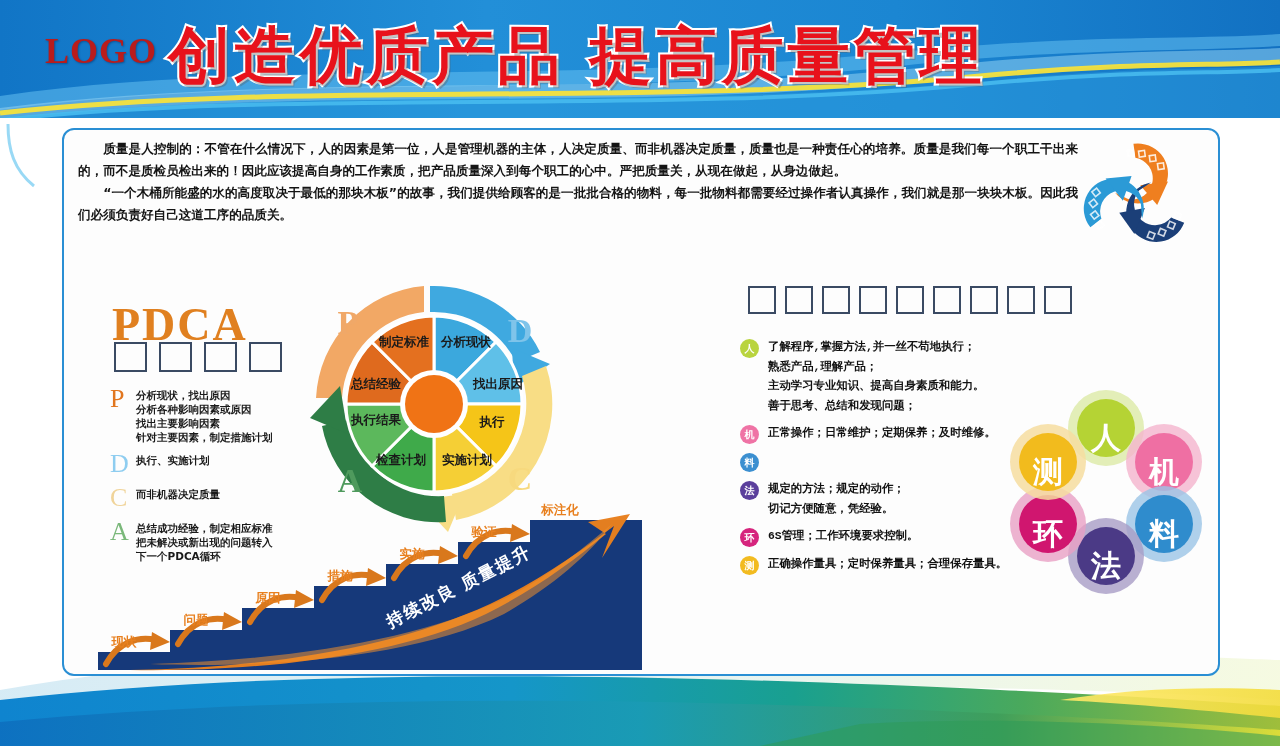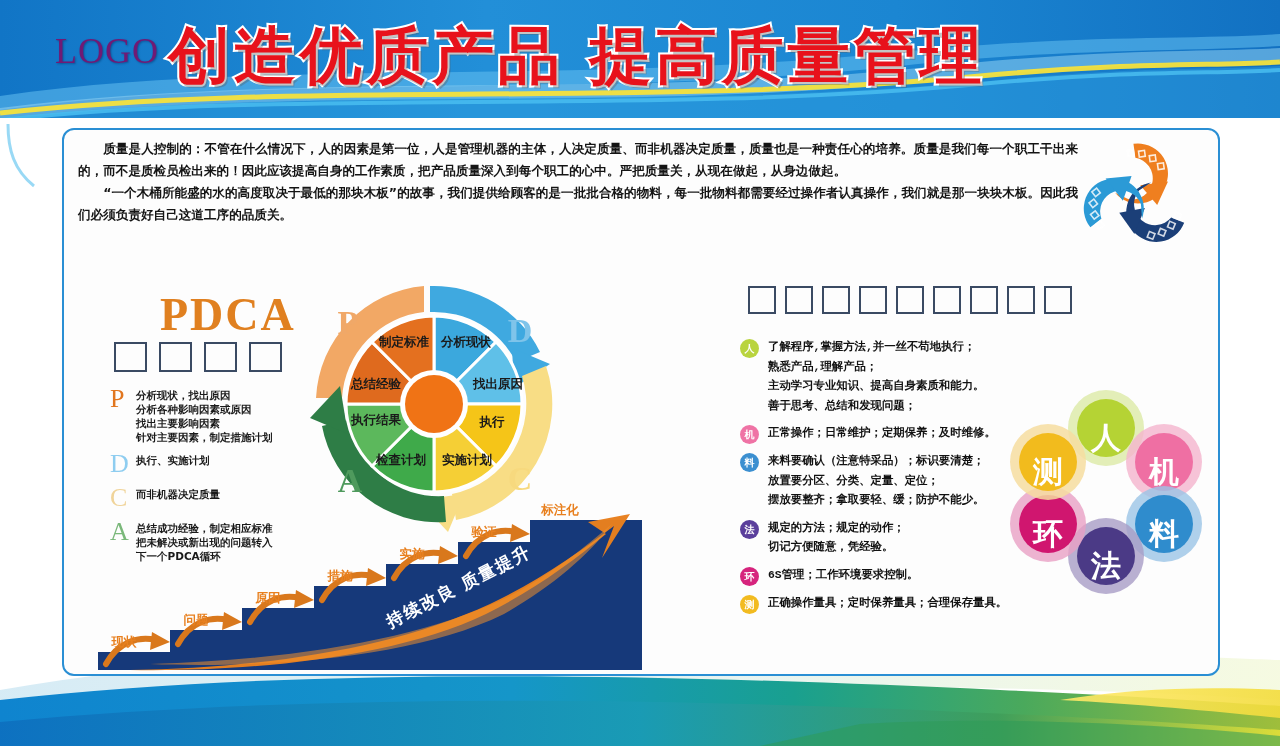--- a/index.html
+++ b/index.html
@@ -10,23 +10,23 @@
   }
   #poster{position:absolute;inset:0;width:1280px;height:746px;overflow:hidden;}
 
   
   .bg-base{position:absolute;inset:0;background:#ffffff;}
   .bg-svg{position:absolute;inset:0;width:1280px;height:746px;}
 
   
   .header{position:absolute;left:0;top:0;width:1280px;height:120px;overflow:hidden;}
   .logo{
-    position:absolute;left:55px;top:30px;
+    position:absolute;left:45px;top:30px;
     font-family:"Liberation Serif","DejaVu Serif",serif;
-    font-weight:normal;font-size:36px;color:#701a75;letter-spacing:1px;
+    font-weight:bold;font-size:36px;color:#b91c1c;letter-spacing:1px;
     text-shadow:1px 1px 2px rgba(0,40,90,.45);
   }
   .title{
     position:absolute;left:168px;top:13px;width:1060px;
     font-family:"DejaVu Serif","Liberation Serif",serif;
     font-weight:bold;font-size:62px;line-height:86px;color:#e8121b;
     letter-spacing:4px;white-space:nowrap;
     -webkit-text-stroke:4px #ffffff;
     paint-order:stroke fill;
     text-shadow:
@@ -47,23 +47,23 @@
     font-weight:bold;font-size:12.6px;line-height:22px;color:#141414;
     text-align:justify;
   }
   .intro p{margin:0;text-indent:2em;}
 
   
   .cycle-icon{position:absolute;right:18px;top:8px;width:128px;height:126px;}
 
   
   .pdca-title{
-    position:absolute;left:48px;top:158px;
+    position:absolute;left:48px;top:168px;
     font-family:"Liberation Serif","DejaVu Serif",serif;
-    font-size:46px;font-weight:bold;color:#e08020;letter-spacing:2px;margin-left:48px;
+    font-size:46px;font-weight:bold;color:#e08020;letter-spacing:2px;
   }
   .pdca-boxes{position:absolute;left:50px;top:212px;display:flex;gap:12px;}
   .sq{width:33px;height:30px;border:2px solid #3a4a63;background:#fdfdfd;box-sizing:border-box;}
 
   .pdca-list{position:absolute;left:46px;top:258px;width:230px;}
   .pdca-row{display:flex;align-items:flex-start;margin-bottom:9px;}
   .pdca-letter{
     width:26px;flex:0 0 26px;
     font-family:"Liberation Serif","DejaVu Serif",serif;
     font-size:26px;line-height:22px;font-weight:normal;text-align:left;
@@ -376,25 +376,20 @@
 
       <div class="factor">
         <div class="badge" style="background:#ef73a5;">机</div>
         <div class="f-lines">
           <div>正常操作；日常维护；定期保养；及时维修。</div>
         </div>
       </div>
 
       <div class="factor">
         <div class="badge" style="background:#3b8fd0;">料</div>
-        <div class="f-lines">
-          <div>来料要确认（注意特采品）；标识要清楚；</div>
-          <div>放置要分区、分类、定量、定位；</div>
-          <div>摆放要整齐；拿取要轻、缓；防护不能少。</div>
-        </div>
       </div>
 
       <div class="factor">
         <div class="badge" style="background:#5b3f9c;">法</div>
         <div class="f-lines">
           <div>规定的方法；规定的动作；</div>
           <div>切记方便随意，凭经验。</div>
         </div>
       </div>
 

